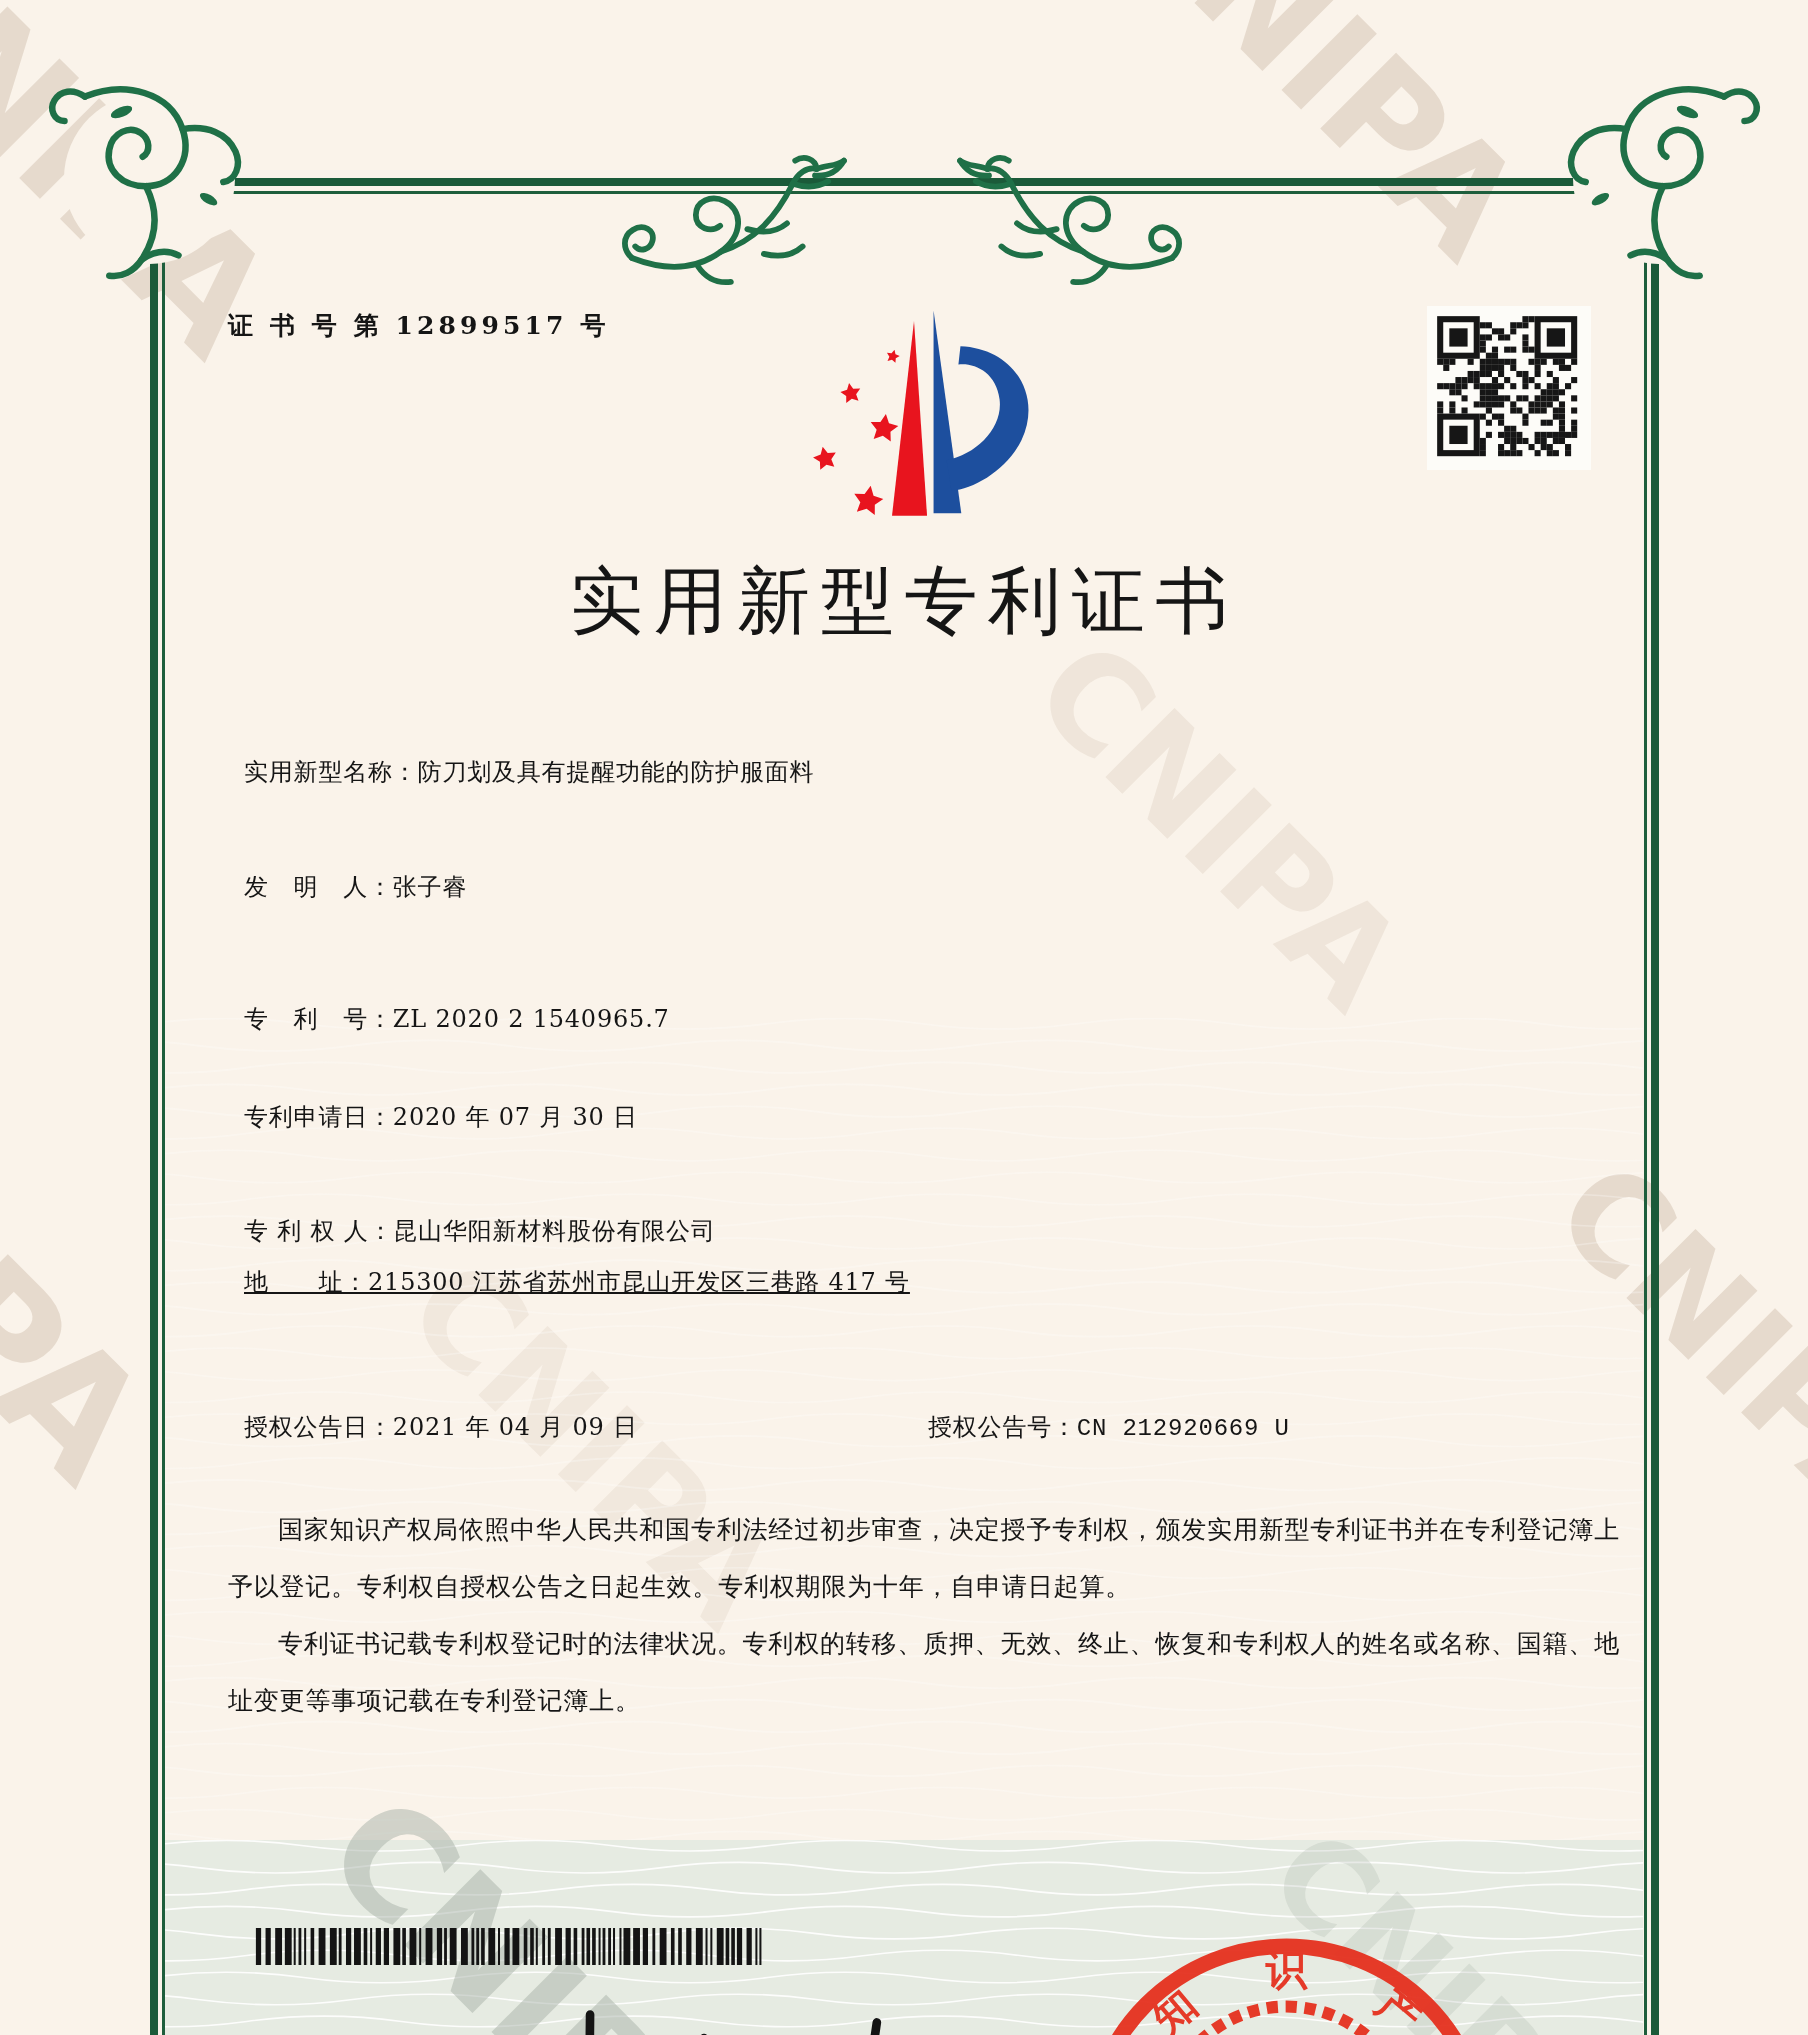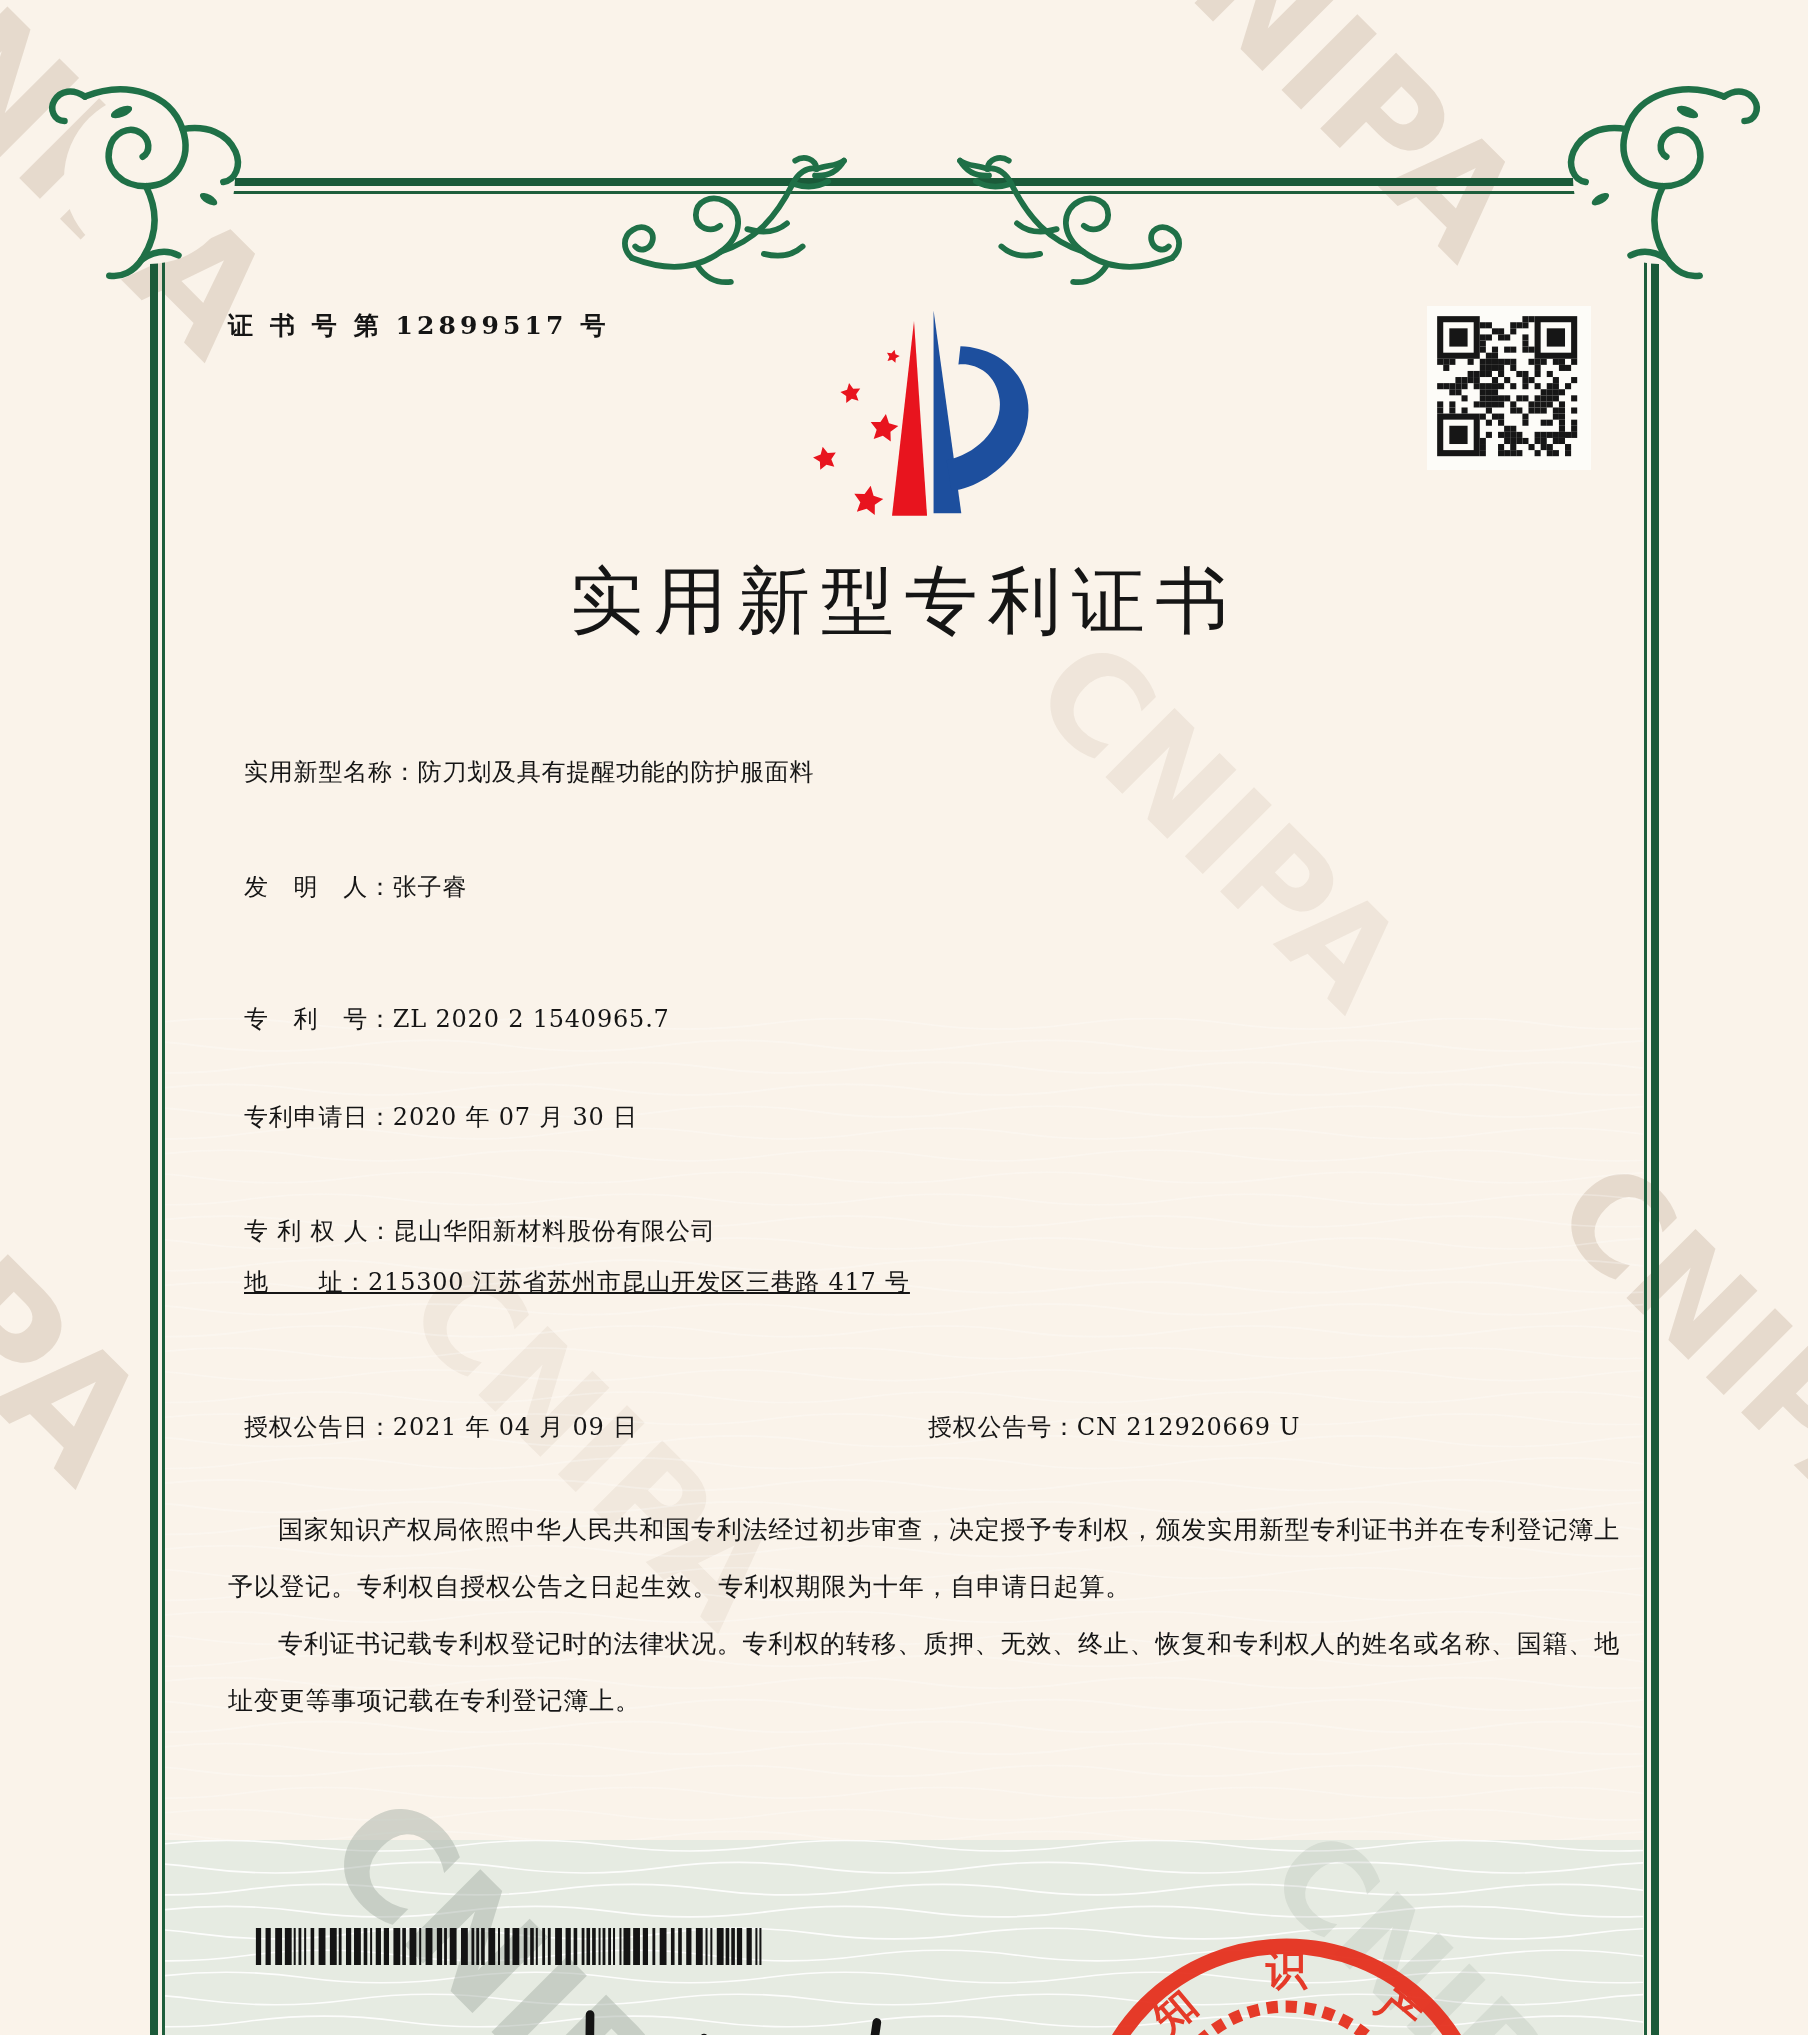--- a/index.html
+++ b/index.html
@@ -22,21 +22,21 @@
 
   
   .orn{position:absolute;}
   .flip-x{transform:scaleX(-1);}
 
   
   .cert-no{position:absolute;left:228px;top:309px;font-size:25px;letter-spacing:4.1px;font-weight:bold;}
   .title{position:absolute;left:0;top:553px;width:100%;text-align:center;
          font-size:73px;font-weight:normal;letter-spacing:10.6px;}
   .row{position:absolute;left:244px;width:1425px;font-size:24px;letter-spacing:0.8px;white-space:nowrap;}
-  .row .right-part{position:absolute;left:684px;top:0;}
+  .row .right-part{position:absolute;left:684px;top:0;font-family:Liberation Mono, monospace;}
   .paras{position:absolute;left:228px;top:1501px;width:1392px;}
   .paras p{margin:0;font-size:25px;line-height:57px;text-indent:2em;text-align:justify;letter-spacing:0.8px;}
   .qr-box{position:absolute;left:1427px;top:306px;width:164px;height:164px;background:#fdfcf8;}
   .barcode-box{position:absolute;left:252px;top:1928px;width:529px;height:37px;}
 </style>
 </head>
 <body>
 
 <div id="page">
 

